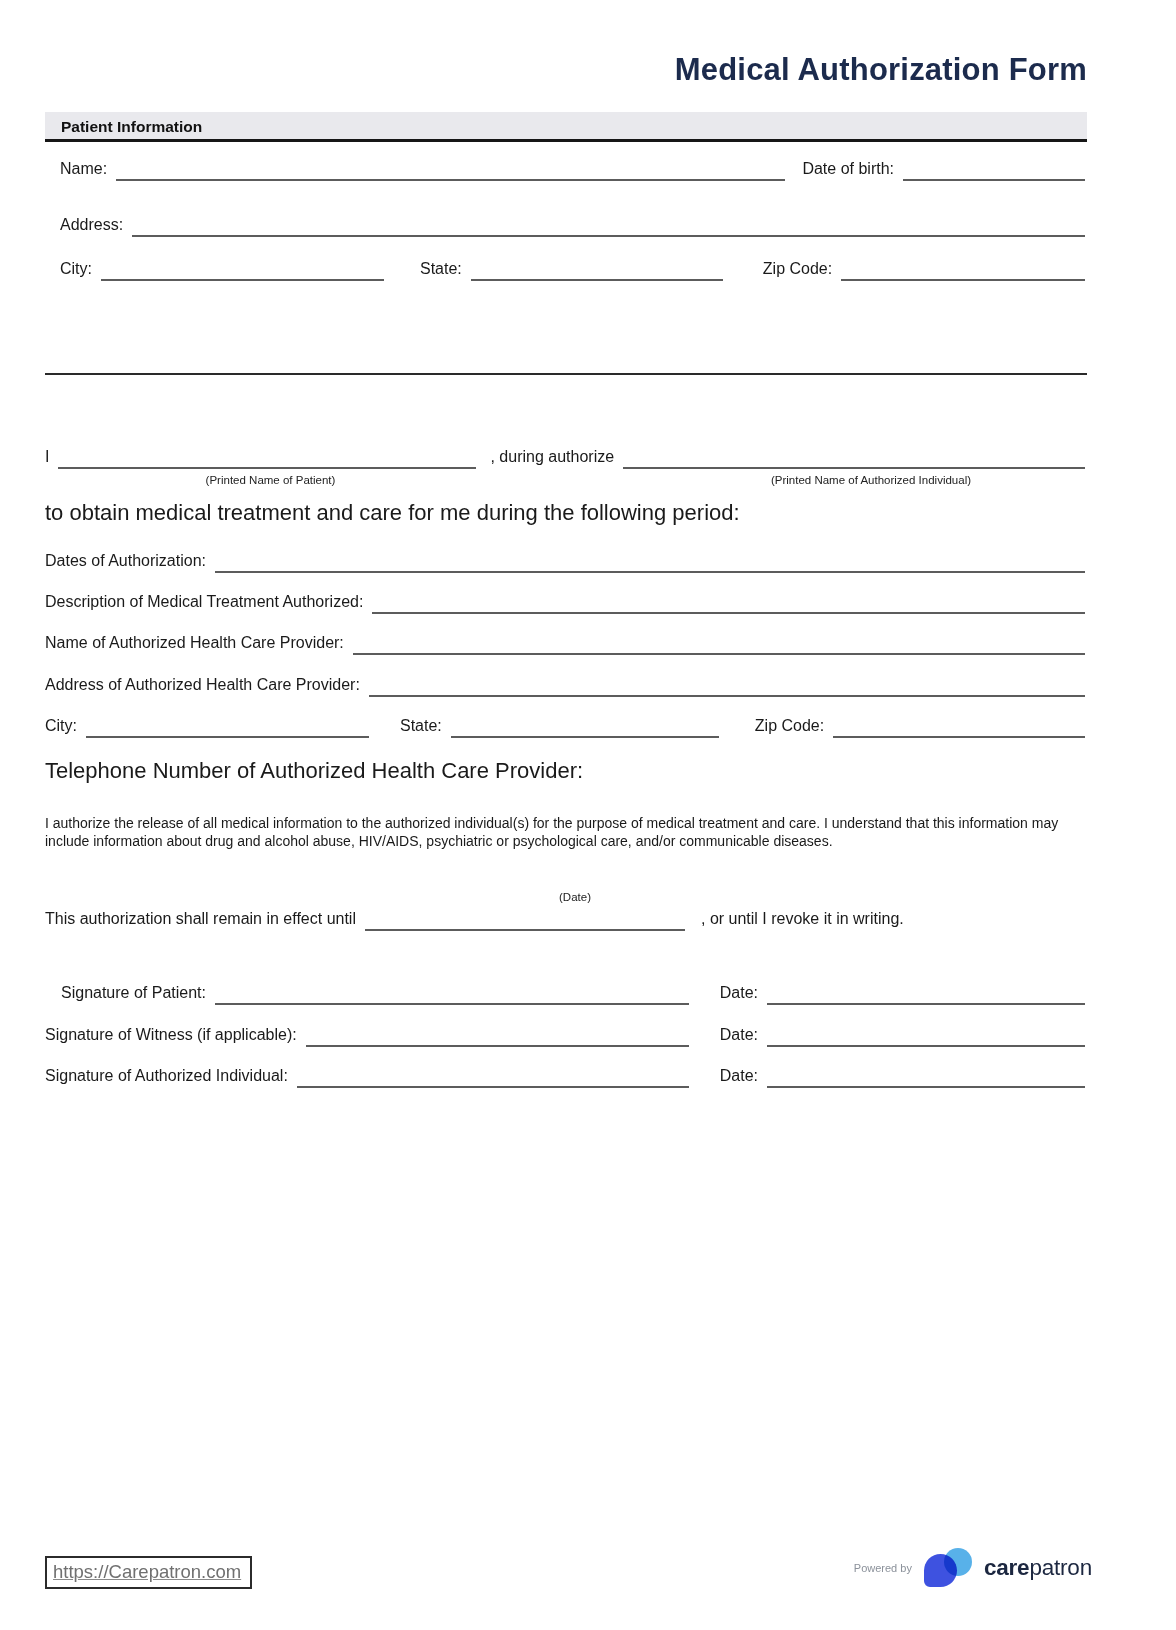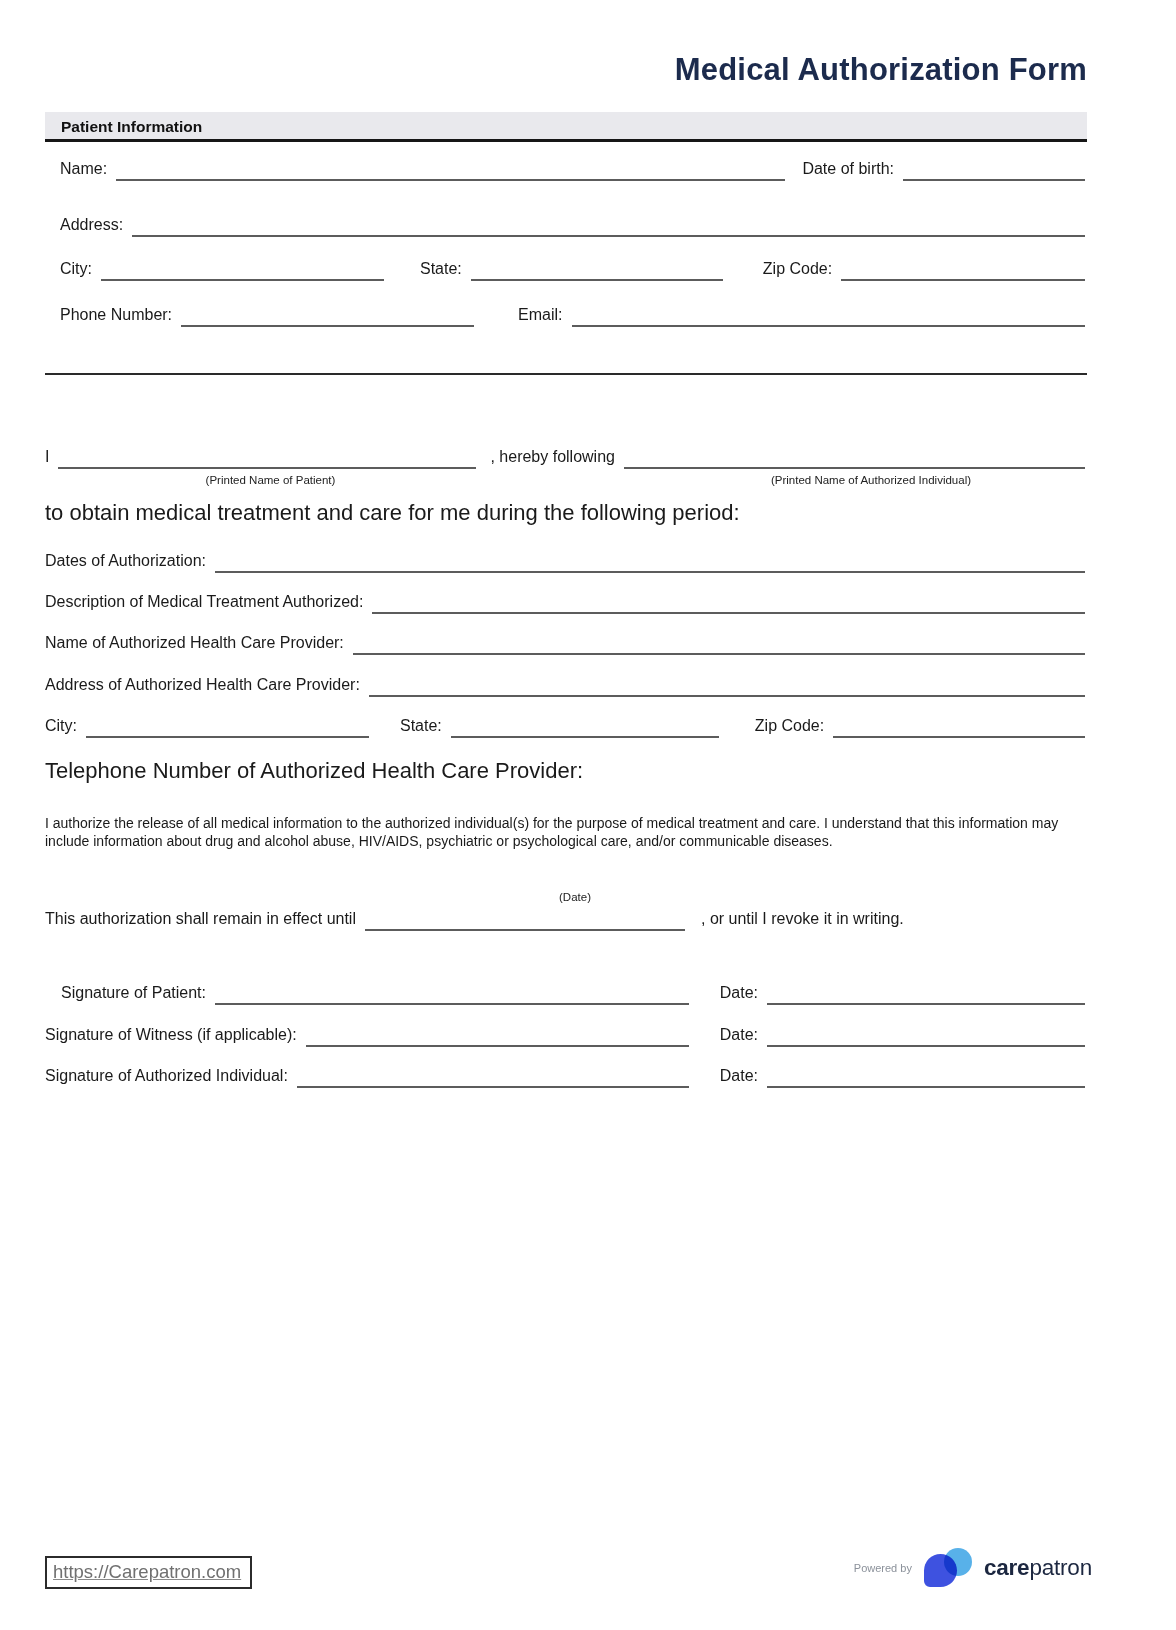--- a/index.html
+++ b/index.html
@@ -111,33 +111,27 @@
 
   <div class="row" style="top:260px;">
     <span>City:</span>
     <span class="line" style="width:283px;"></span>
     <span style="margin-left:36px;">State:</span>
     <span class="line" style="width:252px;"></span>
     <span style="margin-left:40px;">Zip Code:</span>
     <span class="line fill"></span>
   </div>
 
-  <div class="row" style="top:306px;">
-    <span>Phone Number:</span>
-    <span class="line" style="width:293px;"></span>
-    <span style="margin-left:44px;">Email:</span>
-    <span class="line fill"></span>
-  </div>
 
   <div class="divider"></div>
 
   <div class="row row-wide" style="top:448px;">
     <span>I</span>
     <span class="line" style="width:418px;"></span>
-    <span style="margin-left:14px;">, hereby following</span>
+    <span style="margin-left:14px;">, during authorize</span>
     <span class="line fill"></span>
   </div>
 
   <div class="caption-row">
     <span class="cap1">(Printed Name of Patient)</span>
     <span class="cap2">(Printed Name of Authorized Individual)</span>
   </div>
 
   <div class="plain-text" style="top:500px;">to obtain medical treatment and care for me during the following period:</div>
 

